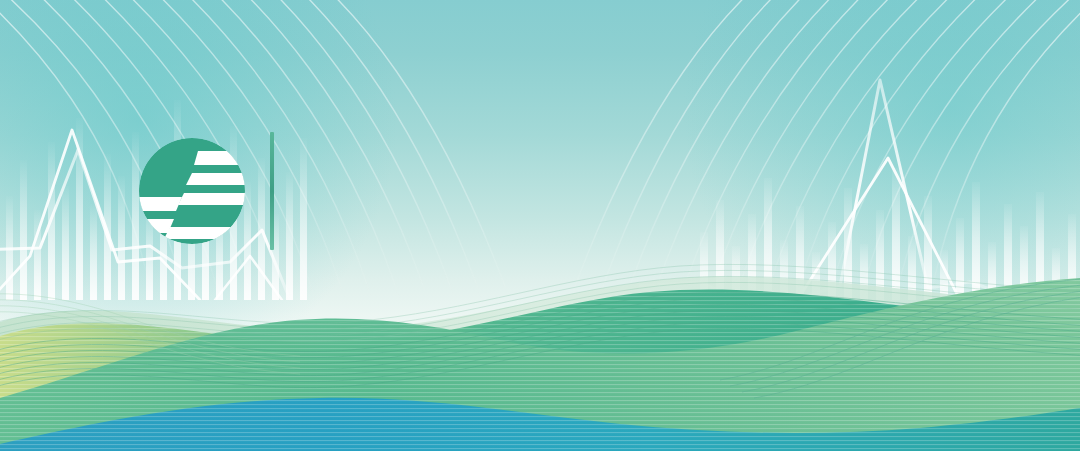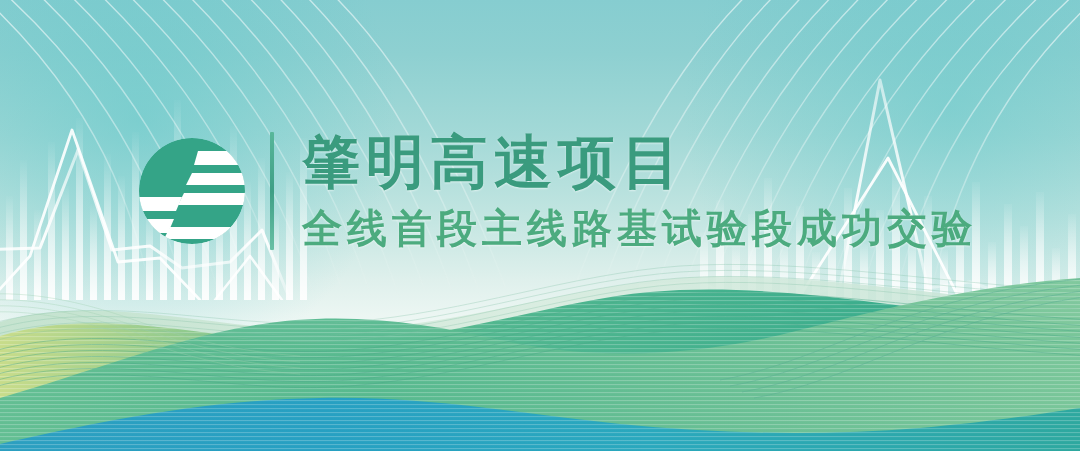--- a/index.html
+++ b/index.html
@@ -364,20 +364,16 @@
         <polygon fill="#ffffff" points="56,38 120,38 120,50 50,50"></polygon>
         <polygon fill="#ffffff" points="48,58 120,58 120,70 42,70"></polygon>
         <polygon fill="#ffffff" points="-8,62 46,62 40,76 -8,76"></polygon>
         <polygon fill="#ffffff" points="-8,84 38,84 32,98 -8,98"></polygon>
         <polygon fill="#ffffff" points="34,92 120,92 120,104 28,104"></polygon>
       </g>
     </svg>
 
     <div id="title-divider"></div>
 
-    <div id="title-block">
-      <h1 id="main-title">肇明高速项目</h1>
-      <h2 id="sub-title">全线首段主线路基试验段成功交验</h2>
-    </div>
 
   </div>
 
 </div>
 
 </body></html>

